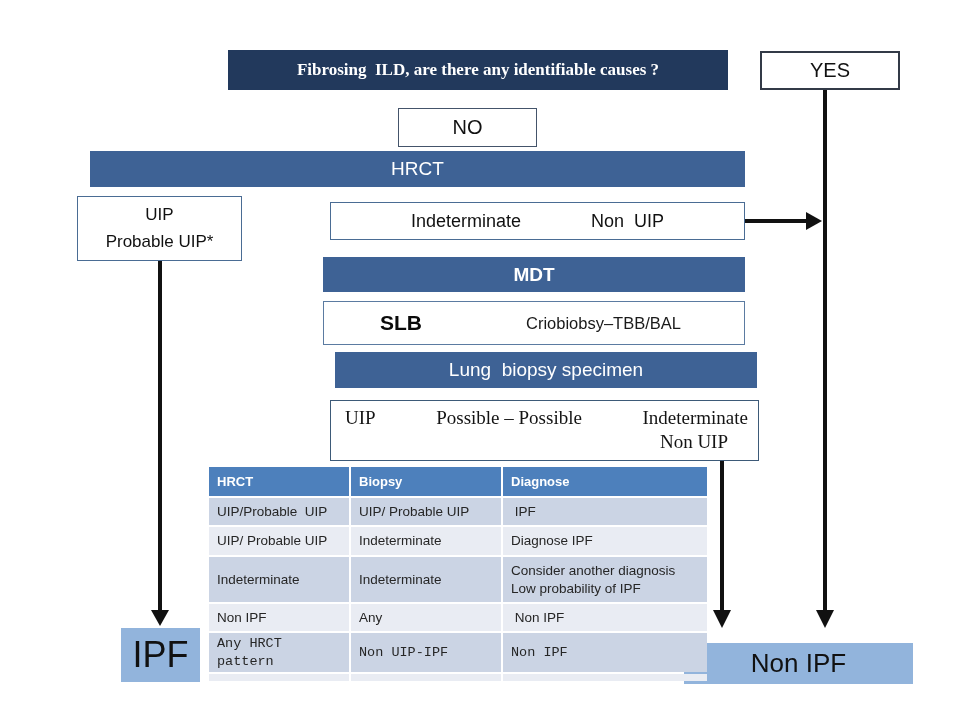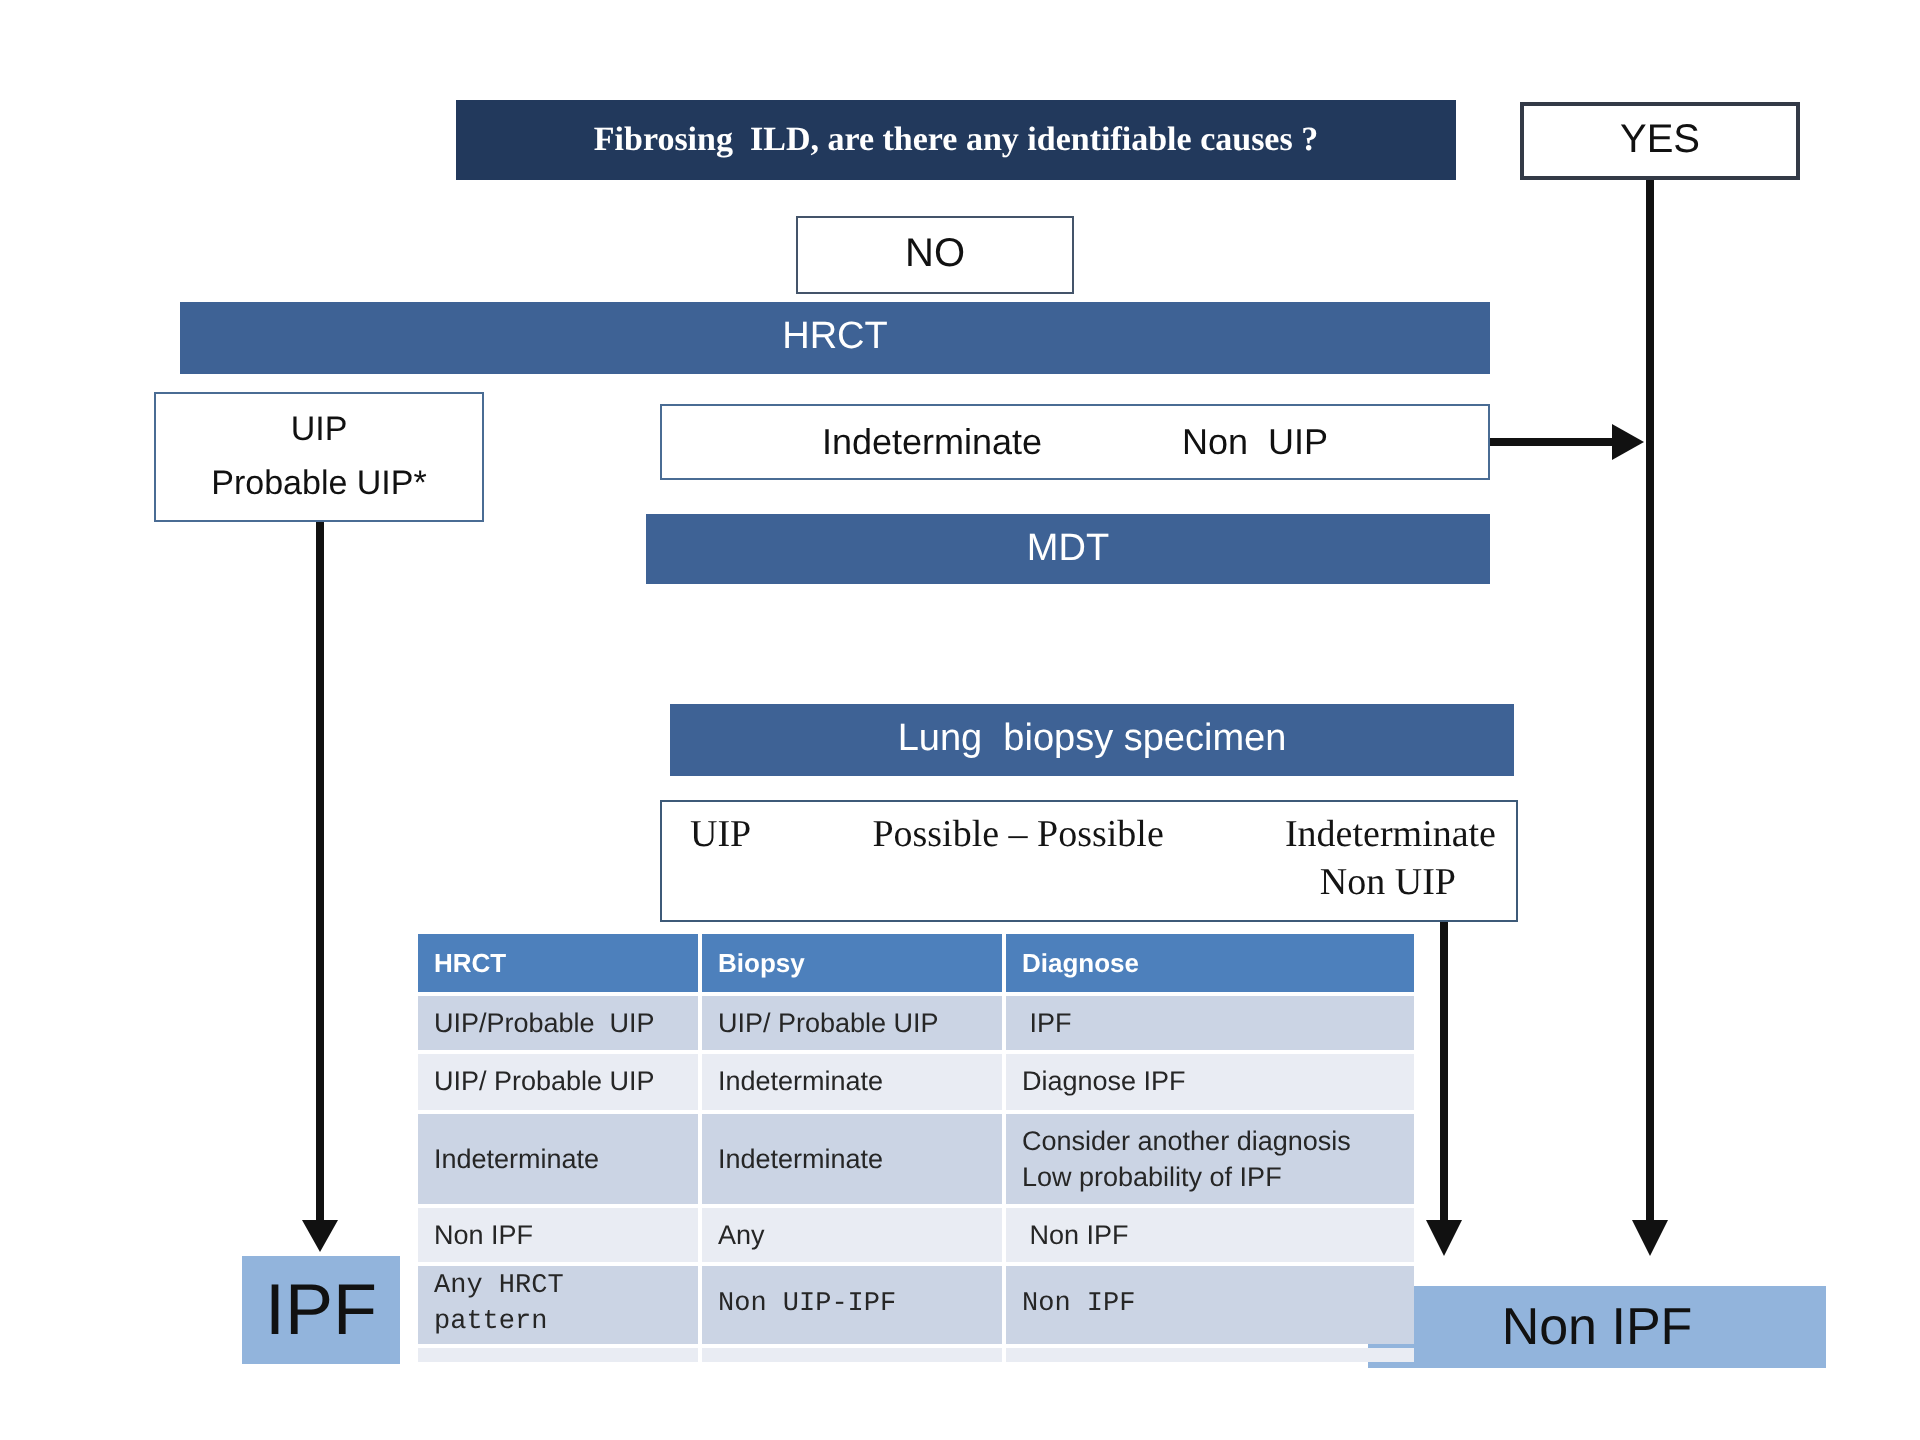--- a/index.html
+++ b/index.html
@@ -28,21 +28,21 @@
     font-size:20px; color:#111;
     display:flex; align-items:center; justify-content:center;
   }
 
   
   .bar {
     position:absolute; background:var(--bar,#3E6295); color:#fff; font-size:19px;
     display:flex; align-items:center; justify-content:center;
   }
   .hrct-bar { left:90px;  top:151px; width:655px; height:36px; }
-  .mdt-bar  { left:323px; top:257px; width:422px; height:35px; }
+  .mdt-bar  { left:323px; top:257px; width:422px; height:35px;font-weight:bold; }
   .lung-bar { left:323px; top:352px; width:422px; height:36px; }
 
   
   .uip-box {
     position:absolute; left:77px; top:196px; width:165px; height:65px;
     background:#fff; border:1.5px solid var(--box_border,#4a6c94); box-sizing:border-box;
     font-size:17px; color:#111; text-align:center;
     display:flex; flex-direction:column; align-items:center; justify-content:center;
     line-height:1.55;
   }
@@ -125,20 +125,24 @@
     <div>Probable UIP*</div>
   </div>
 
   <div class="indet-box">
     <span>Indeterminate</span>
     <span class="pre">Non  UIP</span>
   </div>
 
   <div class="bar mdt-bar">MDT</div>
 
+  <div class="slb-box">
+    <span class="slb-bold">SLB</span>
+    <span class="slb-reg">Criobiobsy–TBB/BAL</span>
+  </div>
 
   <div class="bar lung-bar pre">Lung  biopsy specimen</div>
 
   <div class="result-box">
     <div class="result-line1">
       <span>UIP</span>
       <span>Possible – Possible</span>
       <span>Indeterminate</span>
     </div>
     <div class="result-line2">Non UIP</div>

